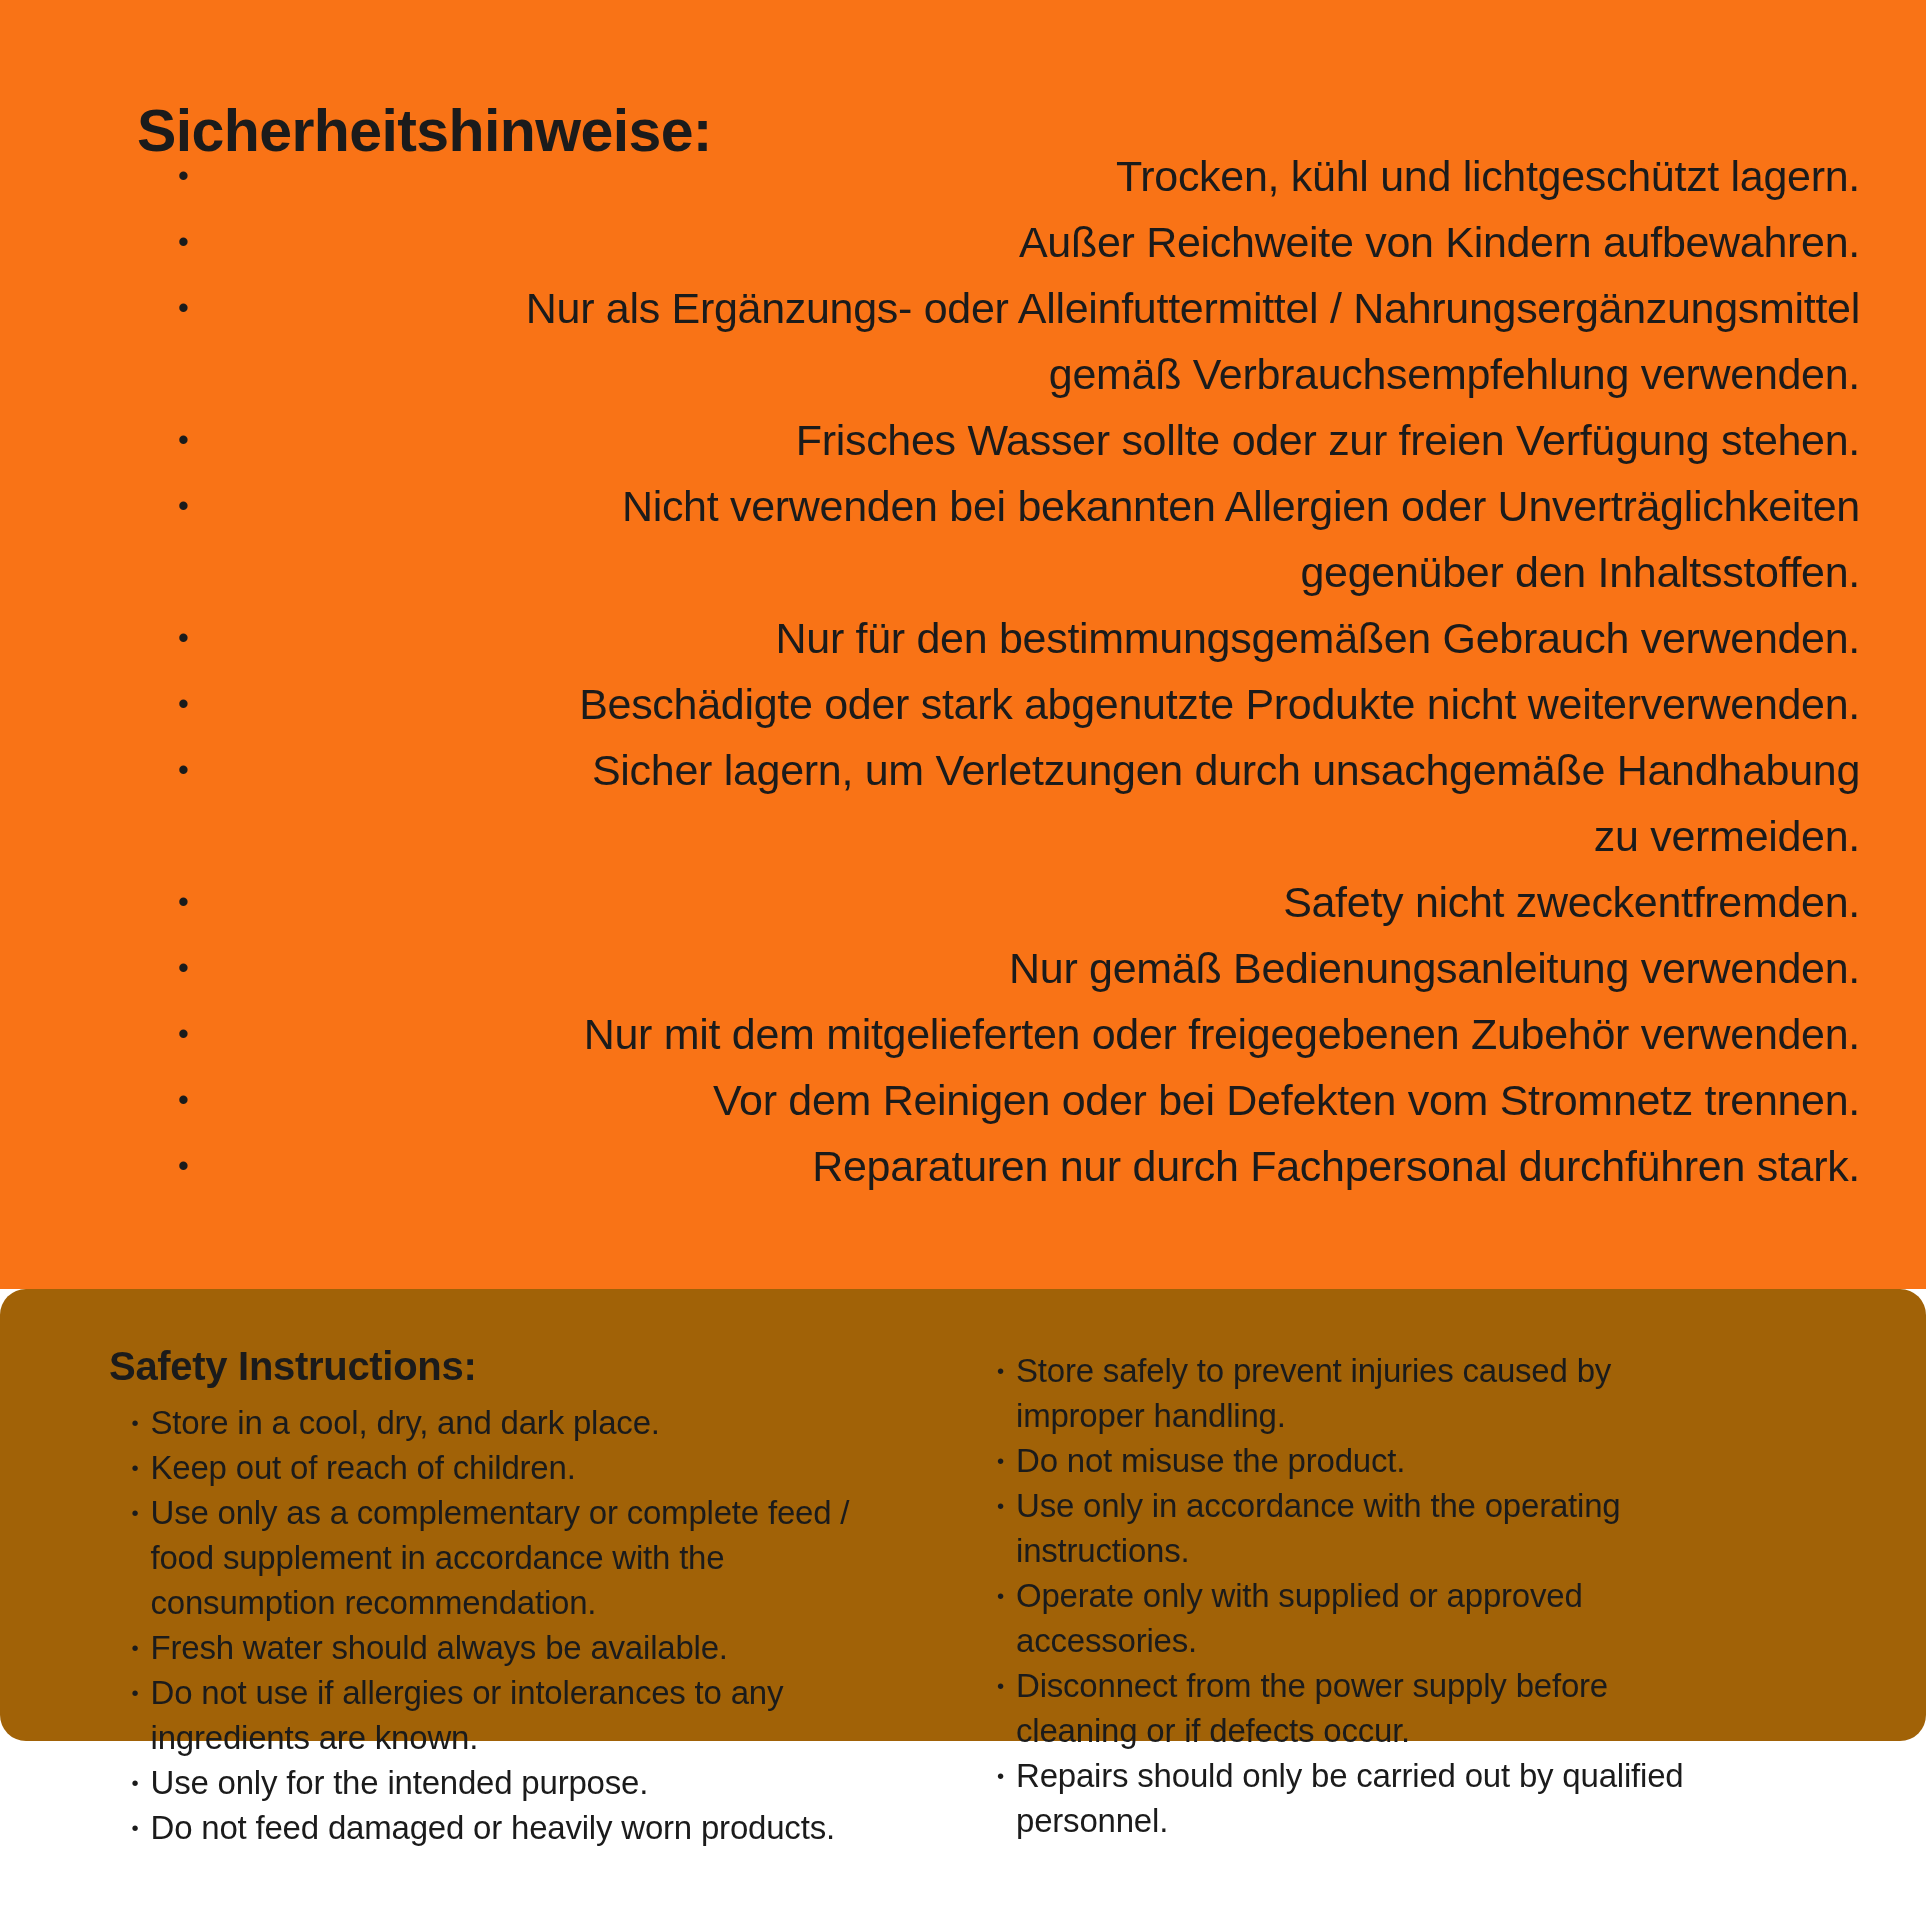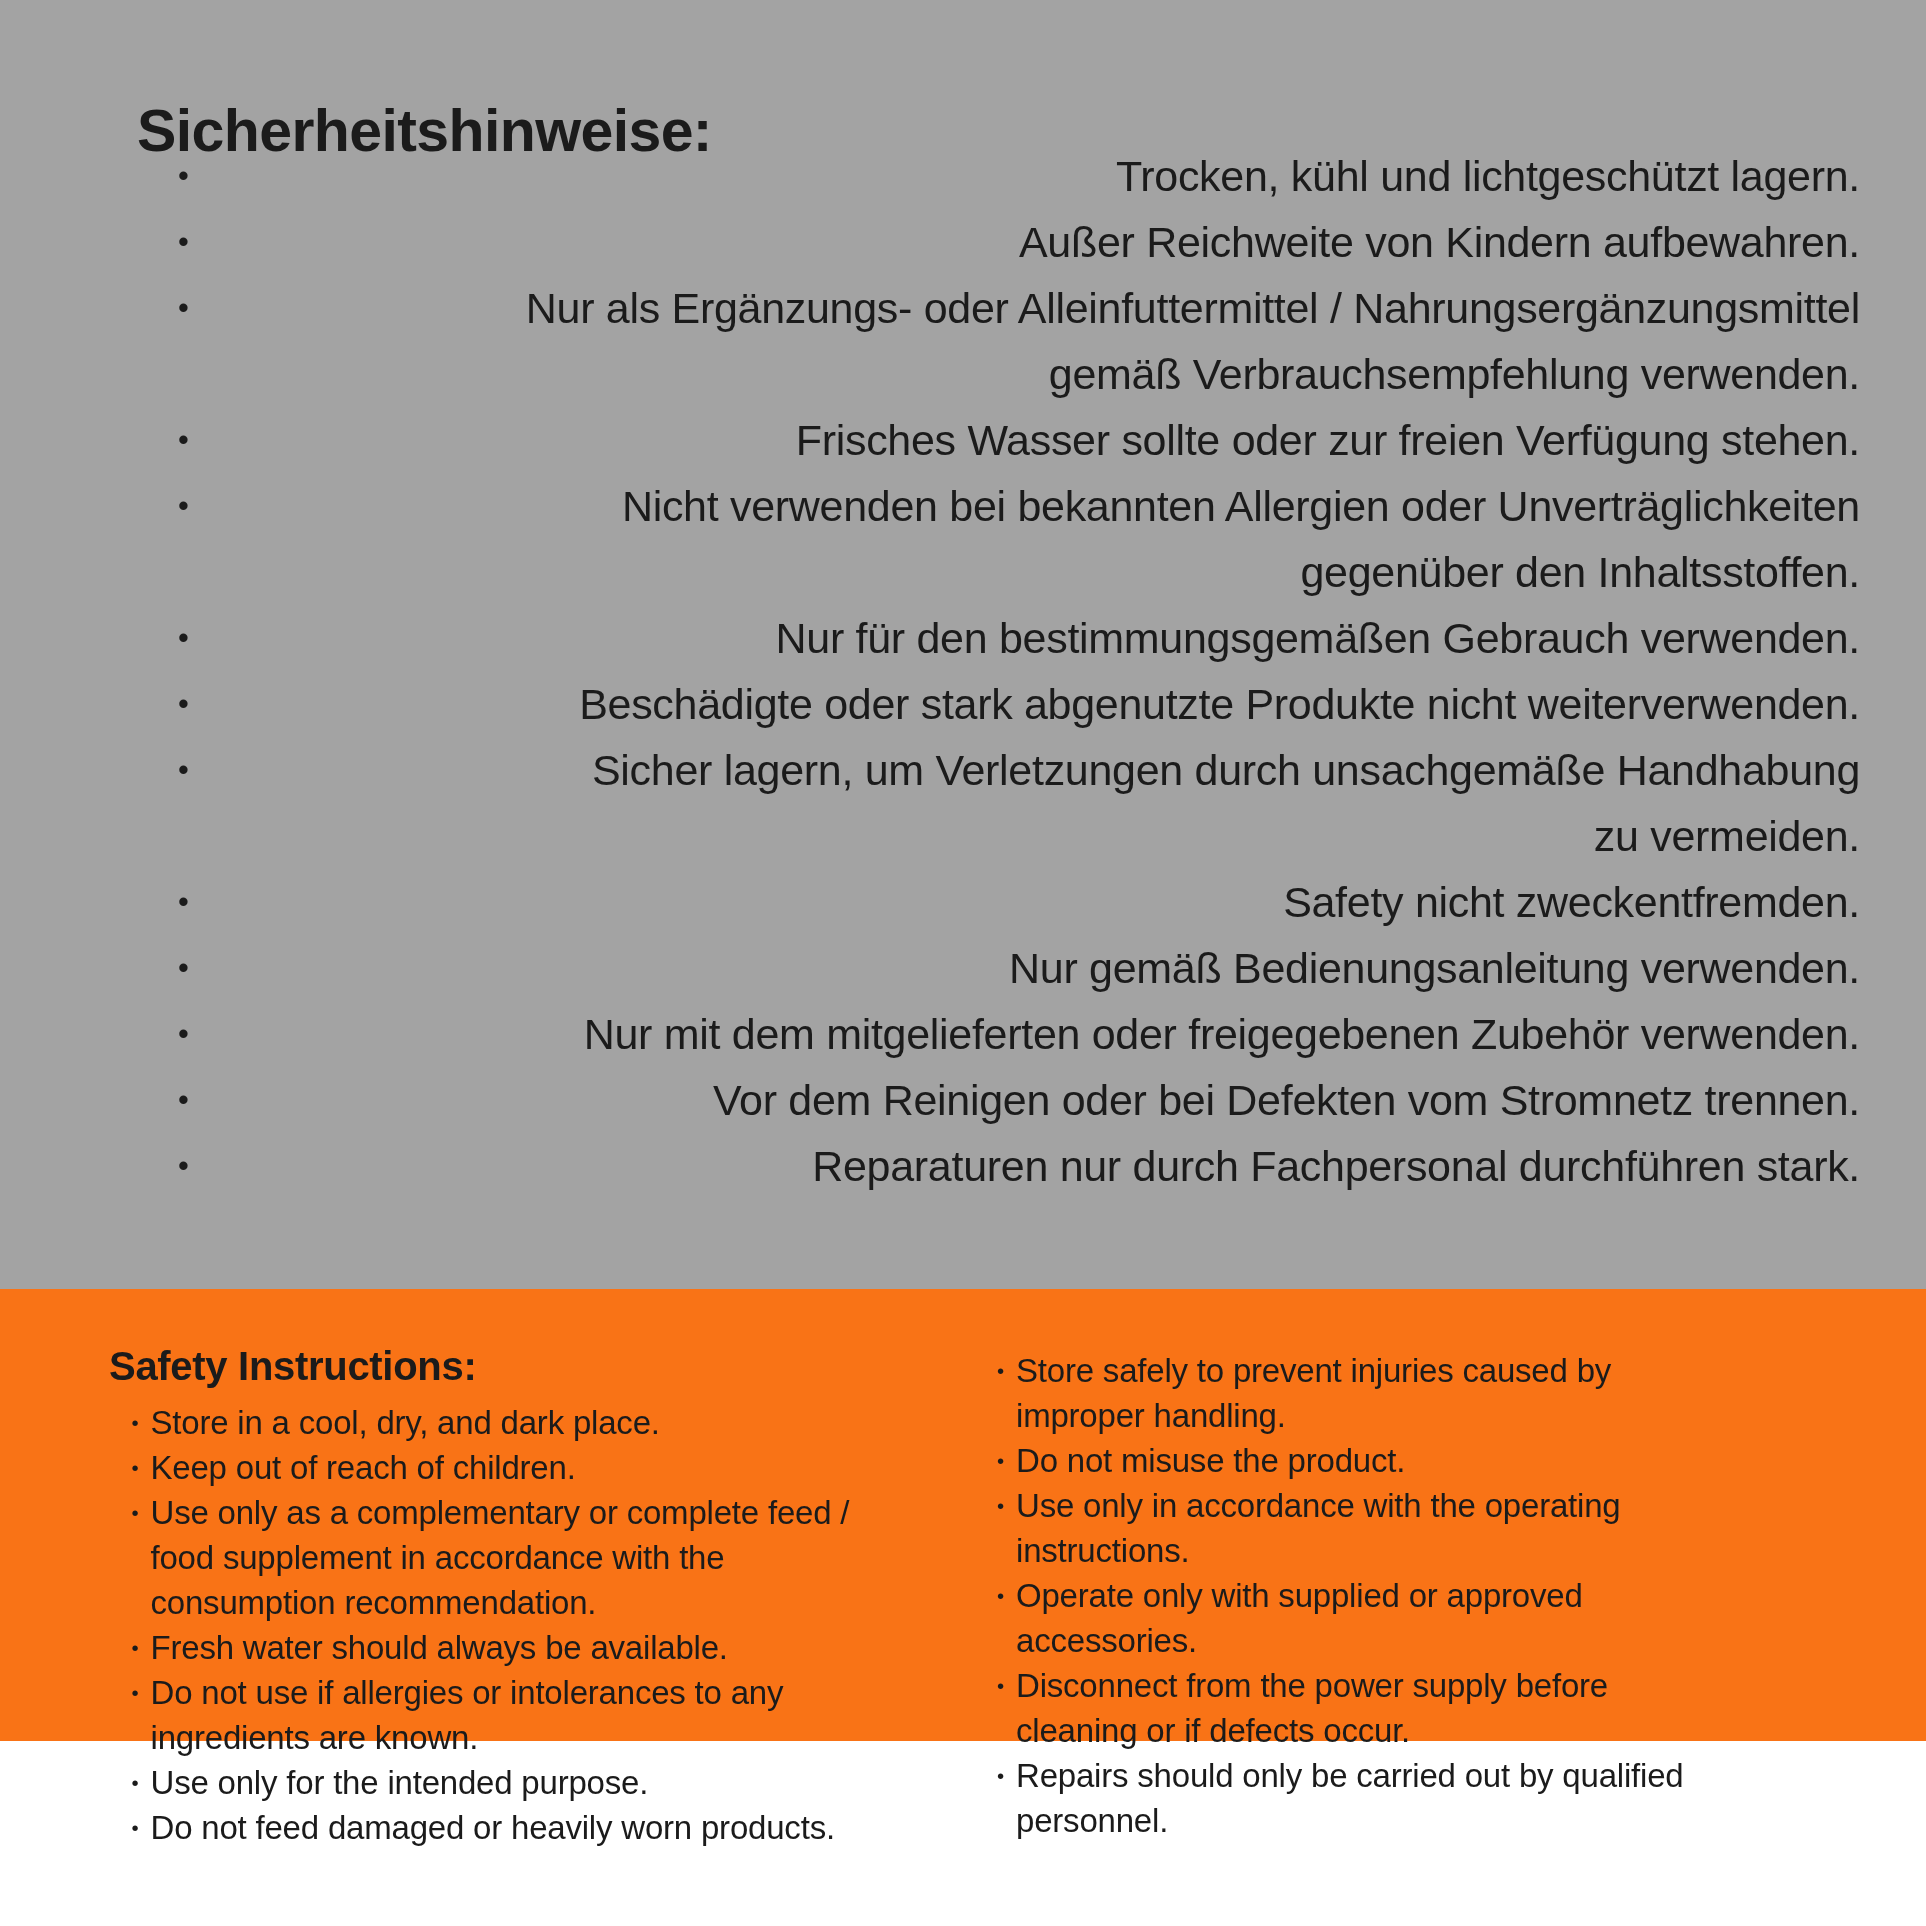--- a/index.html
+++ b/index.html
@@ -10,21 +10,21 @@
     color: #1b1b1b;
     position: relative;
     overflow: hidden;
   }
   .page { position: absolute; inset: 0; width: 1926px; height: 1926px; }
 
   
   .de-section {
     position: absolute; top: 0; left: 0;
     width: 1926px; height: 1289px;
-    background: #a3a3a3;
+    background: #f97316;
   }
   .de-heading {
     position: absolute; left: 137px; top: 56px;
     font-size: 59px; font-weight: 700;
     letter-spacing: -0.6px;
     line-height: 1.2;
   }
   .de-list {
     position: absolute; left: 178px; top: 143px;
     margin: 0; padding: 0; list-style: none;
@@ -43,21 +43,22 @@
     content: "\2022";
     position: absolute; left: 0; top: 0;
     font-size: 0.72em;
     line-height: 66px;
   }
 
   
   .en-section {
     position: absolute; top: 1289px; left: 0;
     width: 1926px; height: 452px;
-    background: #f97316;
+    background: #a16207;
+    border-radius: 26px;
   }
   .en-col-left {
     position: absolute; left: 109px; top: 53px;
     width: 886px;
   }
   .en-col-right {
     position: absolute; left: 997px; top: 59px;
     width: 847px;
   }
   .en-heading {

